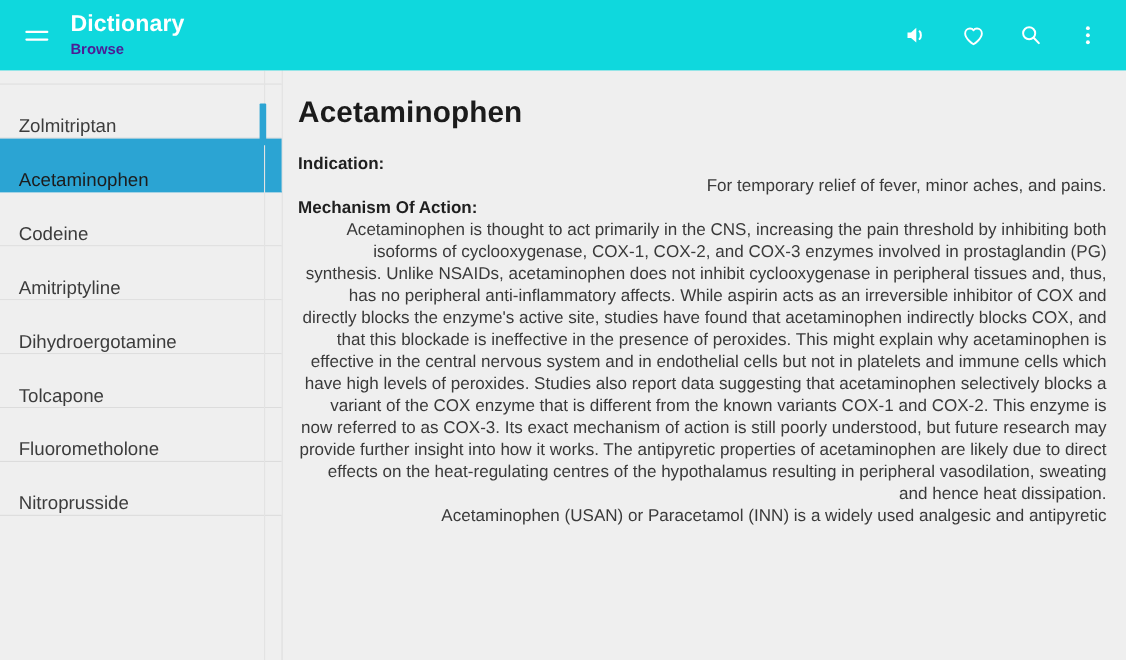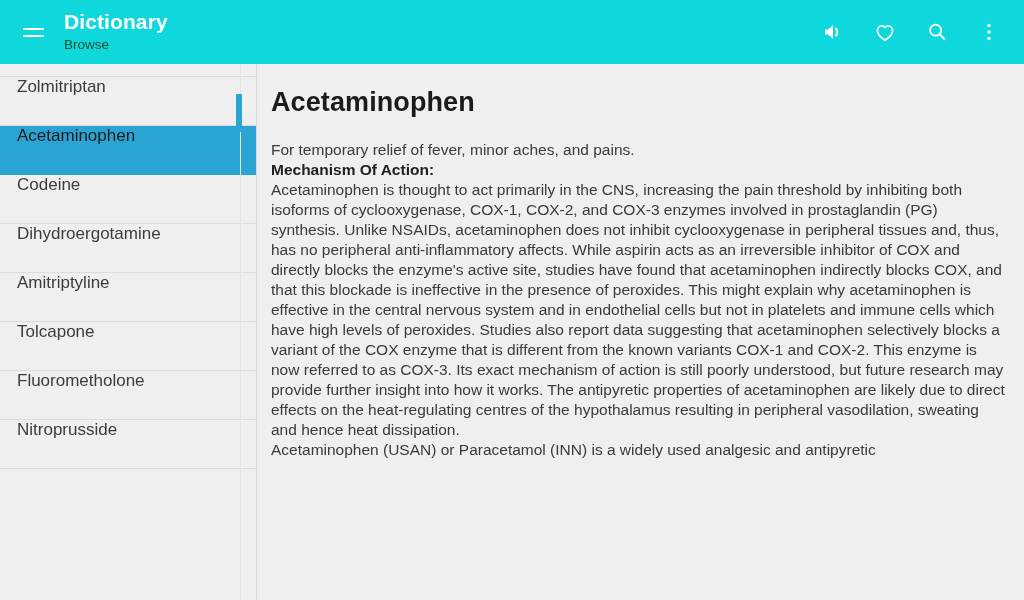--- a/index.html
+++ b/index.html
@@ -62,23 +62,23 @@
     flex: 1 1 auto;
   }
   .app-title {
     color: #ffffff;
     font-size: 21px;
     font-weight: bold;
     letter-spacing: 0.1px;
     line-height: 24px;
   }
   .app-subtitle {
-    color: #14532d;
+    color: #4c1d95;
     font-size: 13.5px;
-    font-weight: normal;
+    font-weight: bold;
     line-height: 18px;
     margin-top: 2px;
   }
 
   .actions {
     display: flex;
     align-items: center;
     gap: 26px;
     margin-right: 8px;
     flex: 0 0 auto;
@@ -115,21 +115,21 @@
   .list {
     position: absolute;
     left: 0;
     top: -36px;          
     width: 257px;
   }
 
   .row {
     height: 49px;
     display: flex;
-    align-items: flex-start;
+    align-items: flex-end;
     padding-left: 17px;
     font-size: 17px;
     color: #3c3c3c;
     border-bottom: 1px solid #dcdcdc;
     background: #efefef;
     cursor: pointer;
     white-space: nowrap;
     position: relative;
   }
   .row.selected {
@@ -192,21 +192,21 @@
     font-size: 15.5px;
     font-weight: bold;
     color: #1f1f1f;
     line-height: 20px;
   }
   .sec-text {
     font-size: 15.5px;
     font-weight: normal;
     color: #3a3a3a;
     line-height: 20px;
-    text-align: left;
+    text-align: right;
   }
 </style>
 </head>
 <body>
 
 <div id="app">
 
   <div class="appbar">
     <div class="hamburger">
       <span></span>
@@ -254,24 +254,24 @@
         <div class="row">
             <span>Zolmitriptan</span>
           </div>
         <div class="row selected">
             <span>Acetaminophen</span>
           </div>
         <div class="row">
             <span>Codeine</span>
           </div>
         <div class="row">
+            <span>Amitriptyline</span>
+          </div>
+        <div class="row">
             <span>Dihydroergotamine</span>
-          </div>
-        <div class="row">
-            <span>Amitriptyline</span>
           </div>
         <div class="row">
             <span>Tolcapone</span>
           </div>
         <div class="row">
             <span>Fluorometholone</span>
           </div>
         <div class="row">
             <span>Nitroprusside</span>
           </div>
@@ -279,20 +279,21 @@
 
       <div class="list-rule"></div>
       <div class="scroll-track"></div>
       <div class="scroll-thumb"></div>
     </div>
 
     <div class="content">
       <div class="entry-title">Acetaminophen</div>
 
       <div>
+        <div class="sec-label">Indication:</div>
         <div class="sec-text">For temporary relief of fever, minor aches, and pains.</div>
       </div>
 
       <div>
       </div>
 
       <div>
         <div class="sec-label">Mechanism Of Action:</div>
         <div class="sec-text">Acetaminophen is thought to act primarily in the CNS, increasing the pain threshold by inhibiting both isoforms of cyclooxygenase, COX-1, COX-2, and COX-3 enzymes involved in prostaglandin (PG) synthesis. Unlike NSAIDs, acetaminophen does not inhibit cyclooxygenase in peripheral tissues and, thus, has no peripheral anti-inflammatory affects. While aspirin acts as an irreversible inhibitor of COX and directly blocks the enzyme's active site, studies have found that acetaminophen indirectly blocks COX, and that this blockade is ineffective in the presence of peroxides. This might explain why acetaminophen is effective in the central nervous system and in endothelial cells but not in platelets and immune cells which have high levels of peroxides. Studies also report data suggesting that acetaminophen selectively blocks a variant of the COX enzyme that is different from the known variants COX-1 and COX-2. This enzyme is now referred to as COX-3. Its exact mechanism of action is still poorly understood, but future research may provide further insight into how it works. The antipyretic properties of acetaminophen are likely due to direct effects on the heat-regulating centres of the hypothalamus resulting in peripheral vasodilation, sweating and hence heat dissipation.</div>
       </div>

